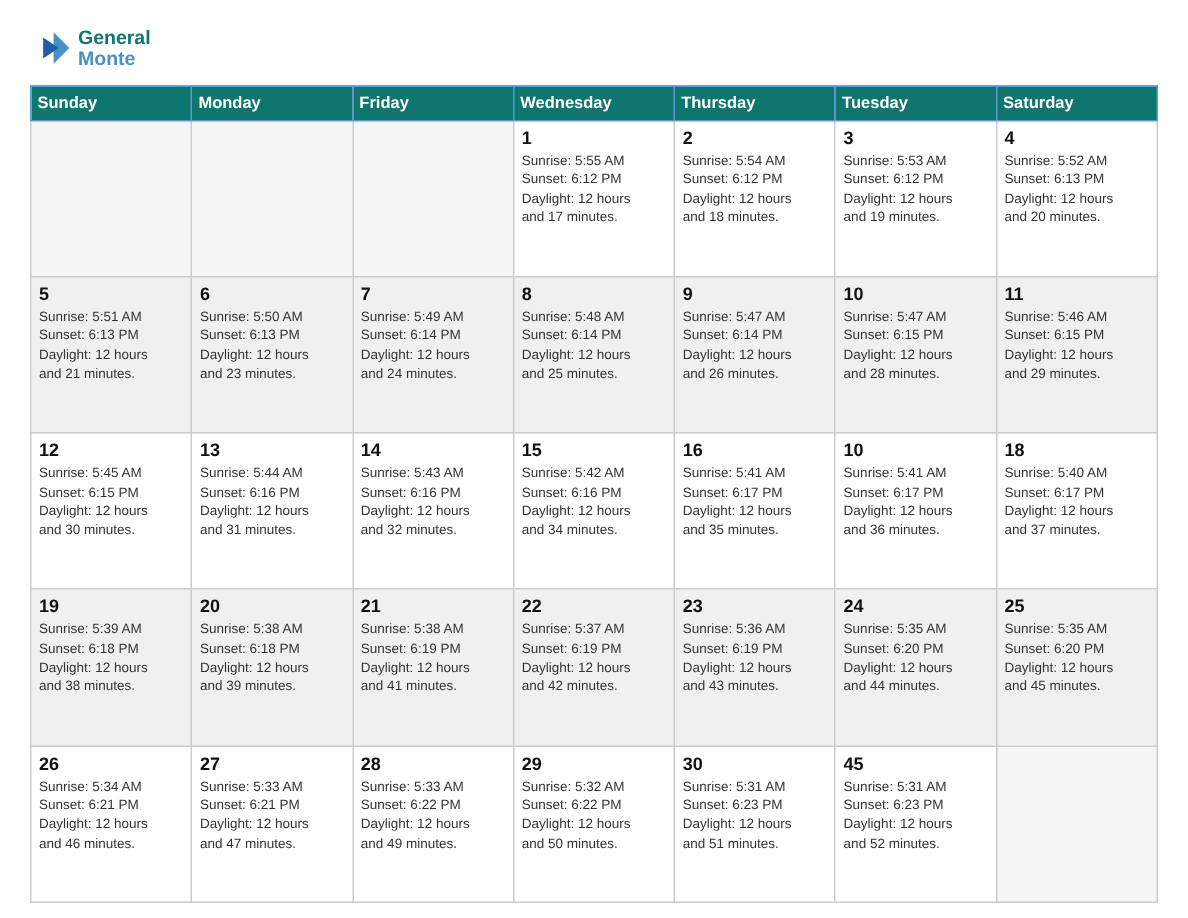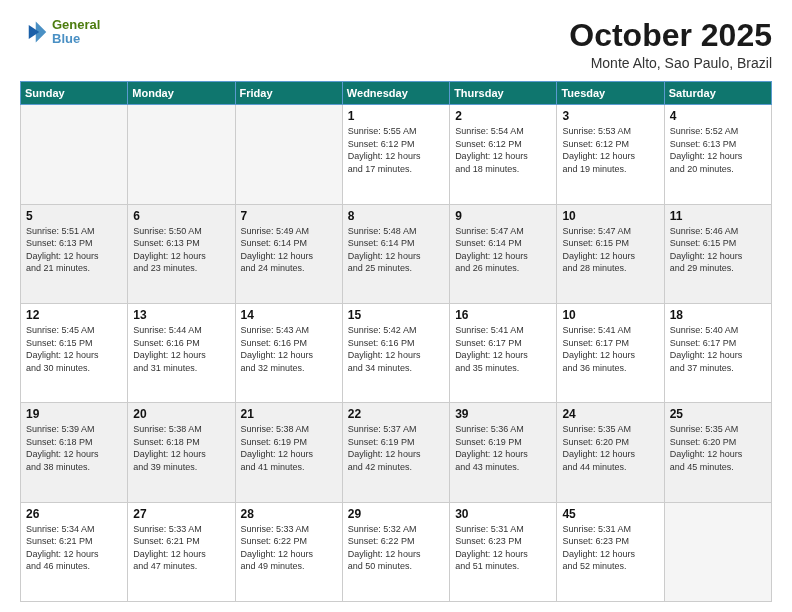--- a/index.html
+++ b/index.html
@@ -28,21 +28,21 @@
       align-items: center;
       gap: 4px;
     }
     .logo-text {
       font-size: 13px;
       font-weight: bold;
       color: #1a3a5c;
       line-height: 1.1;
     }
     .logo-text span {
-      color: #4d7c0f;
+      color: #0f766e;
     }
     .logo-icon {
       width: 28px;
       height: 28px;
     }
     .title-block {
       text-align: right;
     }
     .month-title {
       font-size: 32px;
@@ -103,26 +103,22 @@
 
 <div class="page">
   <div class="header">
     <div class="logo">
       <svg class="logo-icon" viewBox="0 0 32 32">
         <polygon points="18,4 30,16 18,28" fill="#4a90c4"></polygon>
         <polygon points="10,8 22,16 10,24" fill="#1a5fa8"></polygon>
       </svg>
       <div class="logo-text">
         <div><span>General</span></div>
-        <div><span style="color:#4a90c4;">Blue</span></div>
+        <div><span style="color:#4a90c4;">Monte</span></div>
       </div>
-    </div>
-    <div class="title-block">
-      <div class="month-title">October 2025</div>
-      <div class="subtitle">Monte Alto, Sao Paulo, Brazil</div>
     </div>
   </div>
 
   <table class="calendar">
     <thead>
       <tr>
       <th>Sunday</th>
           <th>Monday</th>
           <th>Friday</th>
           <th>Wednesday</th>
@@ -290,21 +286,21 @@
 and 41 minutes.</div>
           </td>
           <td>
             <div class="day-number">22</div>
             <div class="day-info" style="white-space: pre-line;">Sunrise: 5:37 AM
 Sunset: 6:19 PM
 Daylight: 12 hours
 and 42 minutes.</div>
           </td>
           <td>
-            <div class="day-number">39</div>
+            <div class="day-number">23</div>
             <div class="day-info" style="white-space: pre-line;">Sunrise: 5:36 AM
 Sunset: 6:19 PM
 Daylight: 12 hours
 and 43 minutes.</div>
           </td>
           <td>
             <div class="day-number">24</div>
             <div class="day-info" style="white-space: pre-line;">Sunrise: 5:35 AM
 Sunset: 6:20 PM
 Daylight: 12 hours

